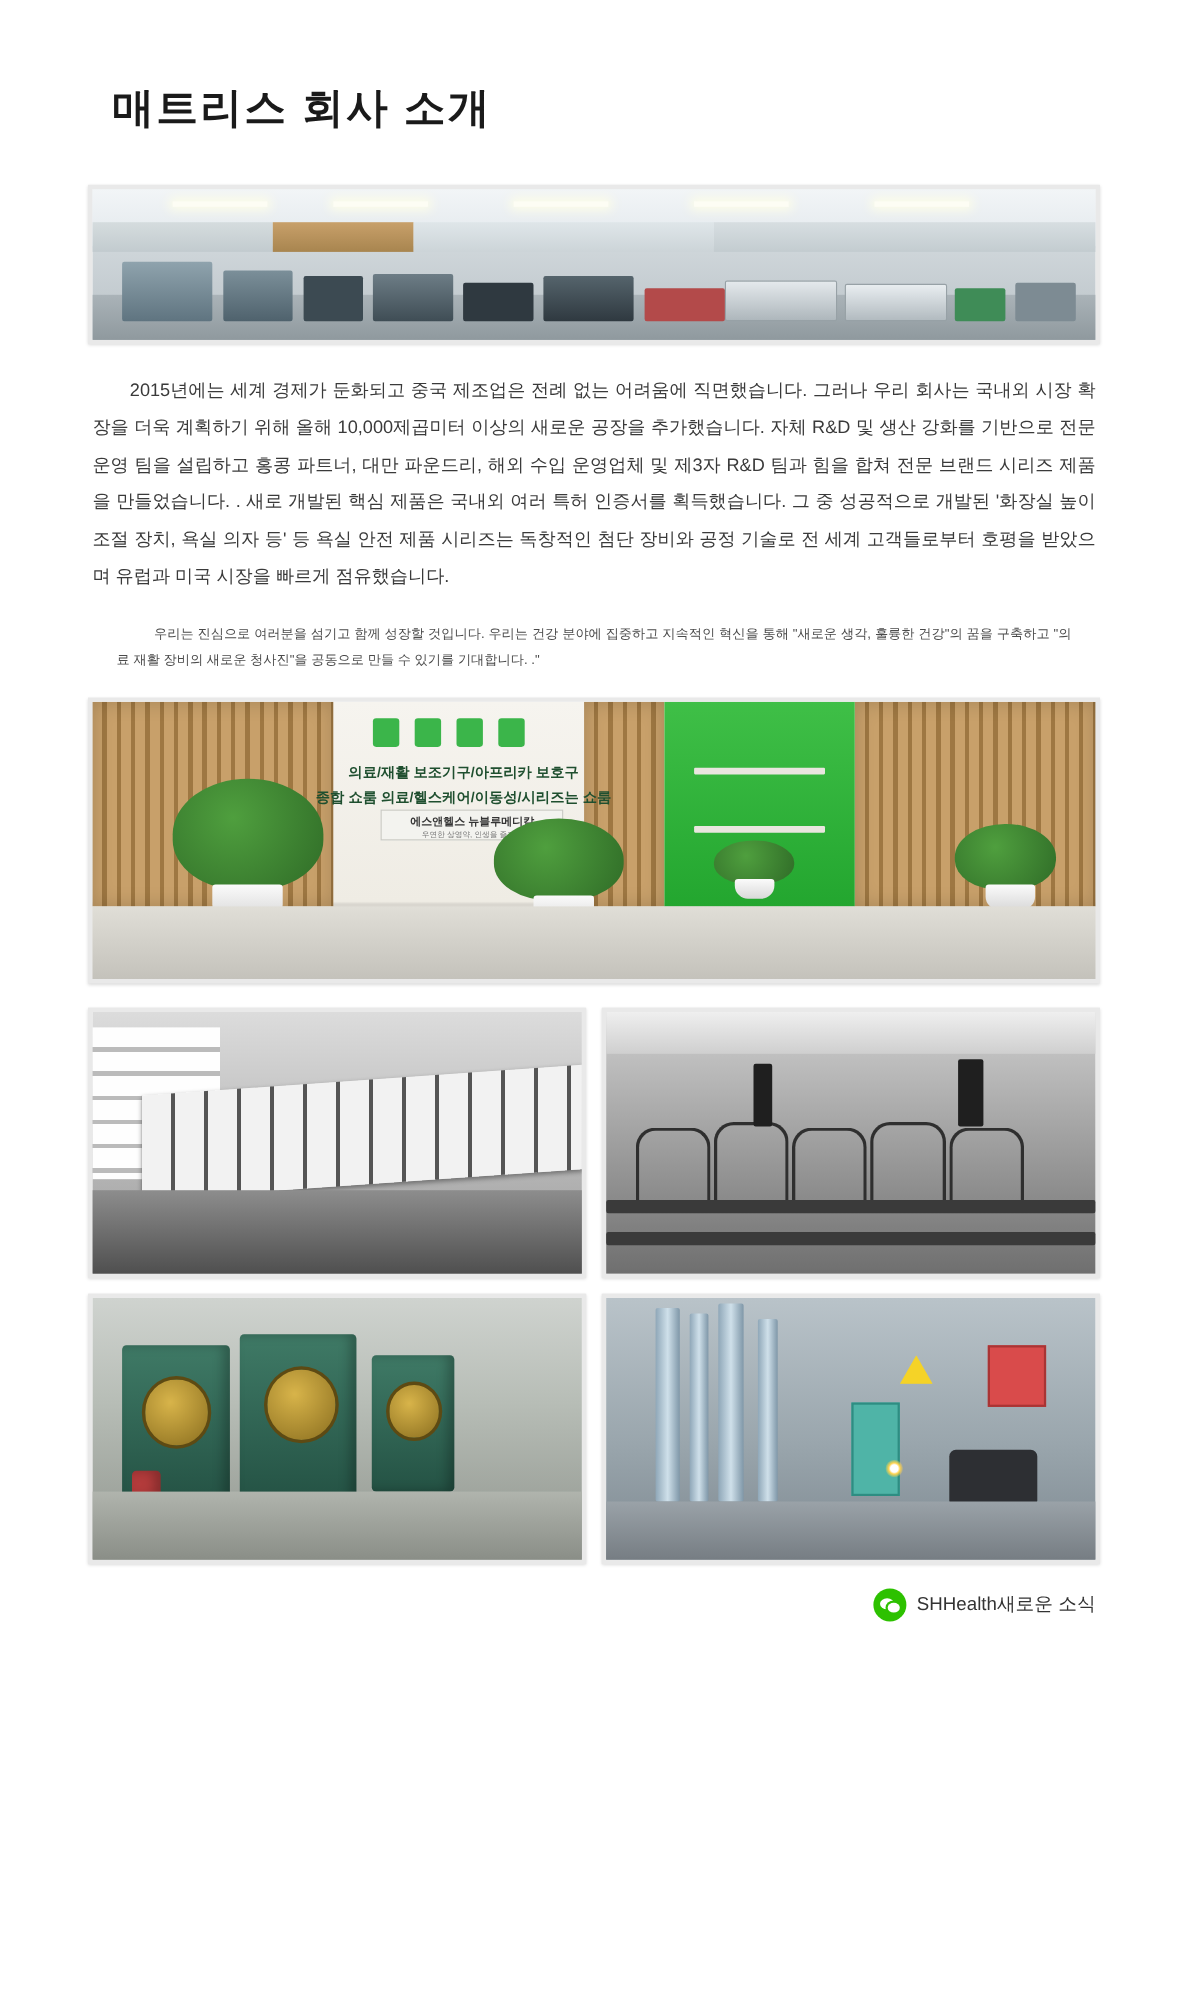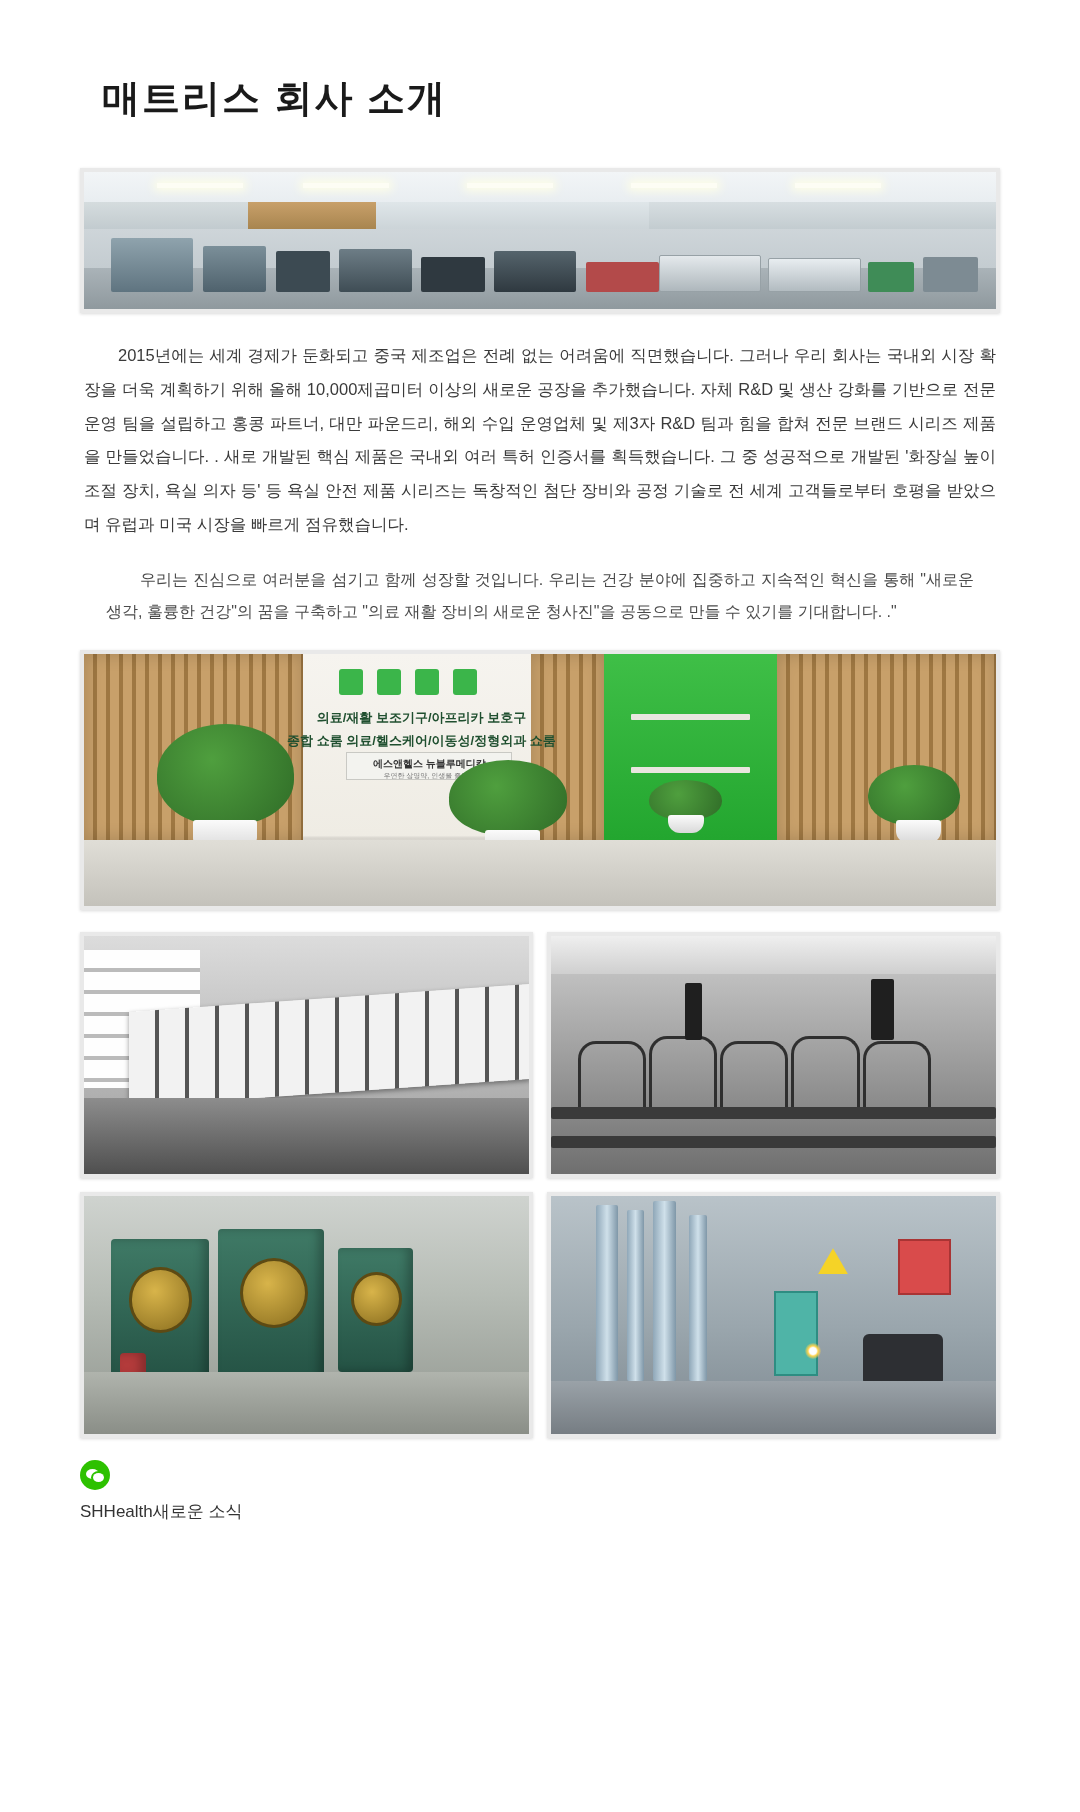--- a/index.html
+++ b/index.html
@@ -72,21 +72,21 @@
   .para {
     font-size: 16.5px;
     line-height: 2.05;
     color: #3a3a3a;
     text-align: justify;
     margin: 0 0 22px 0;
     padding: 0 4px;
   }
   .para.indent { text-indent: 34px; }
   .para.small {
-    font-size: 16px;
+    font-size: 12px;
     line-height: 2.0;
     color: #4a4a4a;
     padding: 0 26px;
   }
 
   
   .showroom {
     height: 260px;
     margin: 10px 0 22px 0;
     background: linear-gradient(to bottom,#f6f4ef 0%, #efece4 72%, #d9d6cf 73%, #c9c7c1 100%);
@@ -169,26 +169,25 @@
     clip-path: polygon(50% 0,100% 100%,0 100%); }
   .weld .spark{ position:absolute; width:16px; height:16px; border-radius:50%;
     background: radial-gradient(circle,#fff 0 30%, #ffd34d 45%, rgba(255,180,0,0) 75%); }
   .weld .motor{ position:absolute; background:#2d2f33; border-radius:6px; }
   .weld .flr{ position:absolute; left:0;right:0;bottom:0;height:22%;
     background:linear-gradient(to bottom,#9aa2a8,#767d83); }
 
   
   .footer {
     display: flex;
-    align-items: flex-start;
+    align-items: center;
     justify-content: flex-end;
     gap: 10px;
     margin-top: 22px;
     padding-right: 4px;
-    flex-direction: column;
   }
   .wechat-badge {
     width: 30px; height: 30px; border-radius: 50%;
     background: #2dc100;
     position: relative;
     flex: none;
   }
   .wechat-badge::before{
     content:""; position:absolute; left:6px; top:9px;
     width:13px; height:10px; background:#fff; border-radius:50%;
@@ -243,21 +242,21 @@
     <div class="shelf" style="left:60%;width:13%;top:24%"></div>
     <div class="shelf" style="left:60%;width:13%;top:45%"></div>
 
     <div class="pictos" style="left:28%;top:6%">
       <div class="picto"></div>
       <div class="picto"></div>
       <div class="picto"></div>
       <div class="picto"></div>
     </div>
     <div class="sign-board" style="left:22%;top:22%;width:30%;font-size:13px;">의료/재활 보조기구/아프리카 보호구</div>
-    <div class="sign-board" style="left:20%;top:31%;width:34%;font-size:13px;">종합 쇼룸 의료/헬스케어/이동성/정형외과 쇼룸</div>
+    <div class="sign-board" style="left:20%;top:31%;width:34%;font-size:13px;">종합 쇼룸 의료/헬스케어/이동성/시리즈는 쇼룸</div>
 
     <div class="mini-plate" style="left:27%;top:39%;width:18%;height:9%;">
       <div style="font-size:10px;font-weight:700;">에스앤헬스 뉴블루메디칼</div>
       <div style="font-size:7px;color:#777;">우연한 상영약, 인생을 즐기다</div>
     </div>
 
     <div class="plant" style="left:8%;top:28%;width:15%;height:40%"></div>
     <div class="pot" style="left:12%;top:66%;width:7%;height:12%"></div>
     <div class="plant" style="left:40%;top:42%;width:13%;height:30%"></div>
     <div class="pot" style="left:44%;top:70%;width:6%;height:10%"></div>

